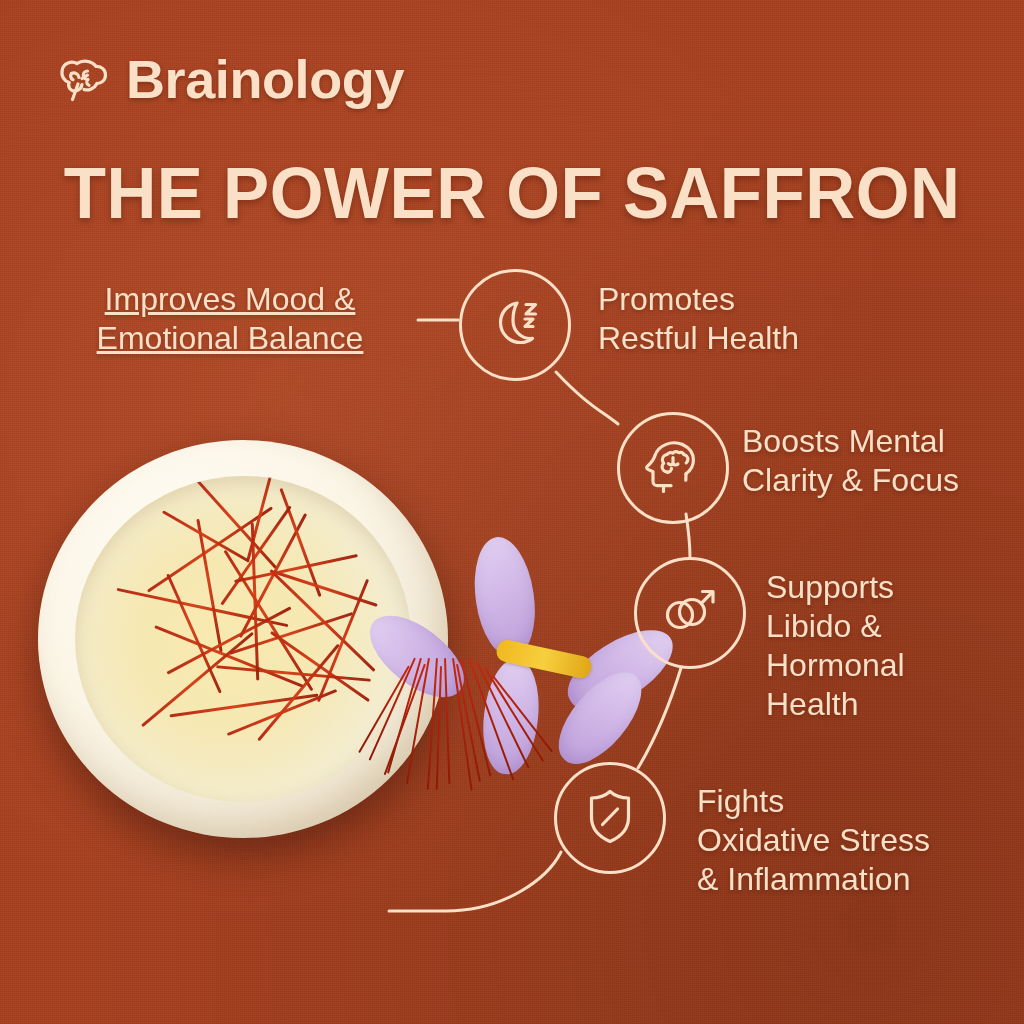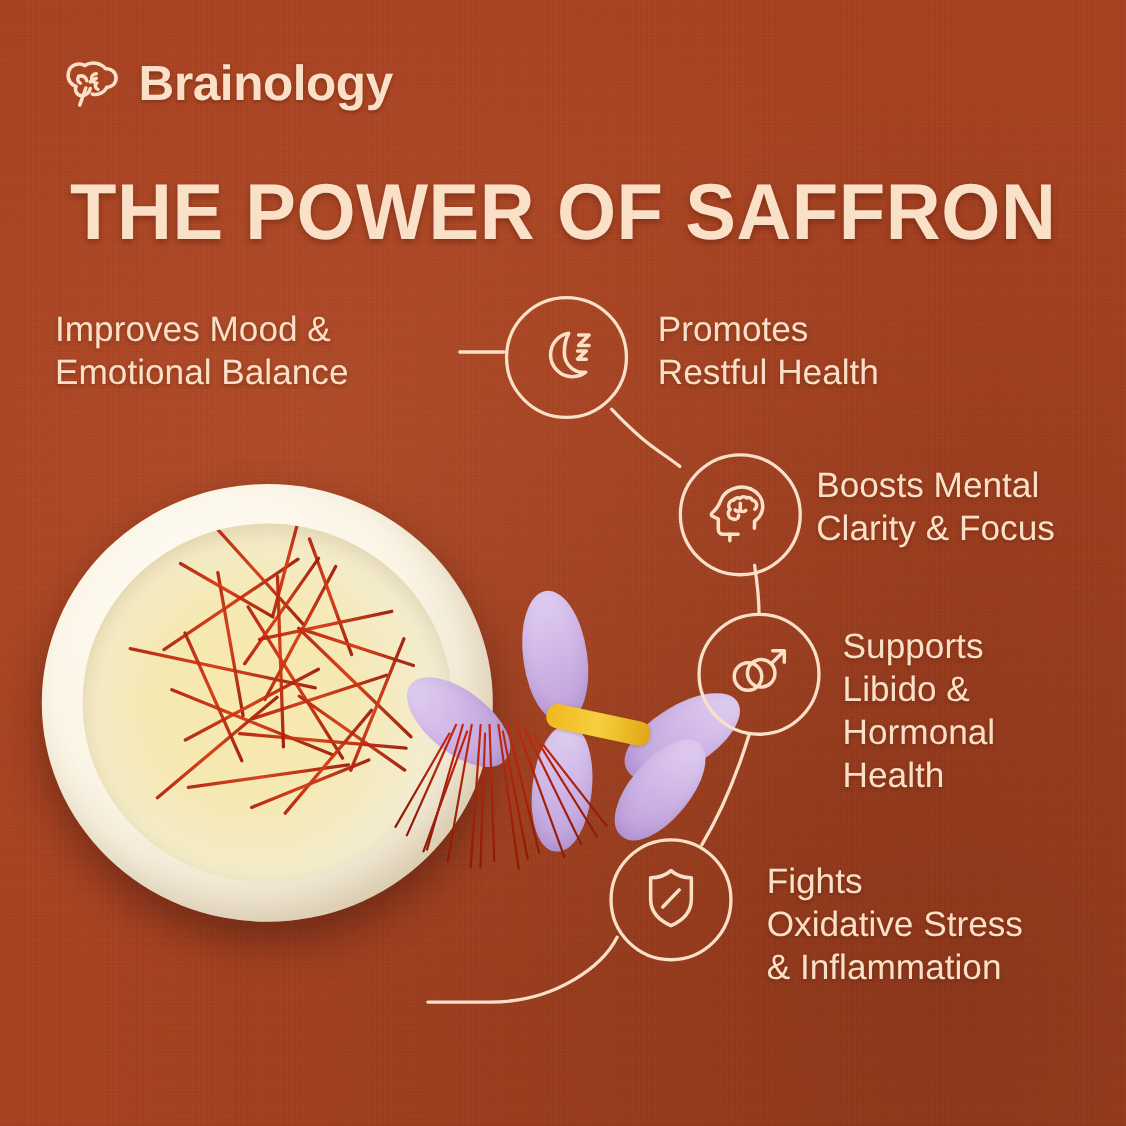--- a/index.html
+++ b/index.html
@@ -32,21 +32,21 @@
   
   #brand {
     position: absolute;
     left: 58px;
     top: 52px;
     display: flex;
     align-items: center;
     gap: 16px;
   }
   #brand .brand-name {
-    font-size: 45px;
+    font-size: 54px;
     font-weight: bold;
     letter-spacing: -0.4px;
     color: #fbe0c8;
     text-shadow: 0 2px 4px rgba(60,15,5,0.35);
     line-height: 1;
   }
 
   
   #page-title {
     position: absolute;
@@ -165,21 +165,21 @@
   
   .benefit-label {
     position: absolute;
     font-size: 32px;
     font-weight: 500;
     line-height: 1.22;
     color: #fbe0c8;
     text-shadow: 0 2px 4px rgba(60,15,5,0.30);
     white-space: pre-line;
   }
-  .align-right { text-align: left; }
+  .align-right { text-align: center; text-decoration: underline; }
   .align-left  { text-align: left; }
 </style>
 </head>
 <body>
 
 <div id="canvas">
 
   <div id="bg-texture"></div>
 
   <div id="brand">

